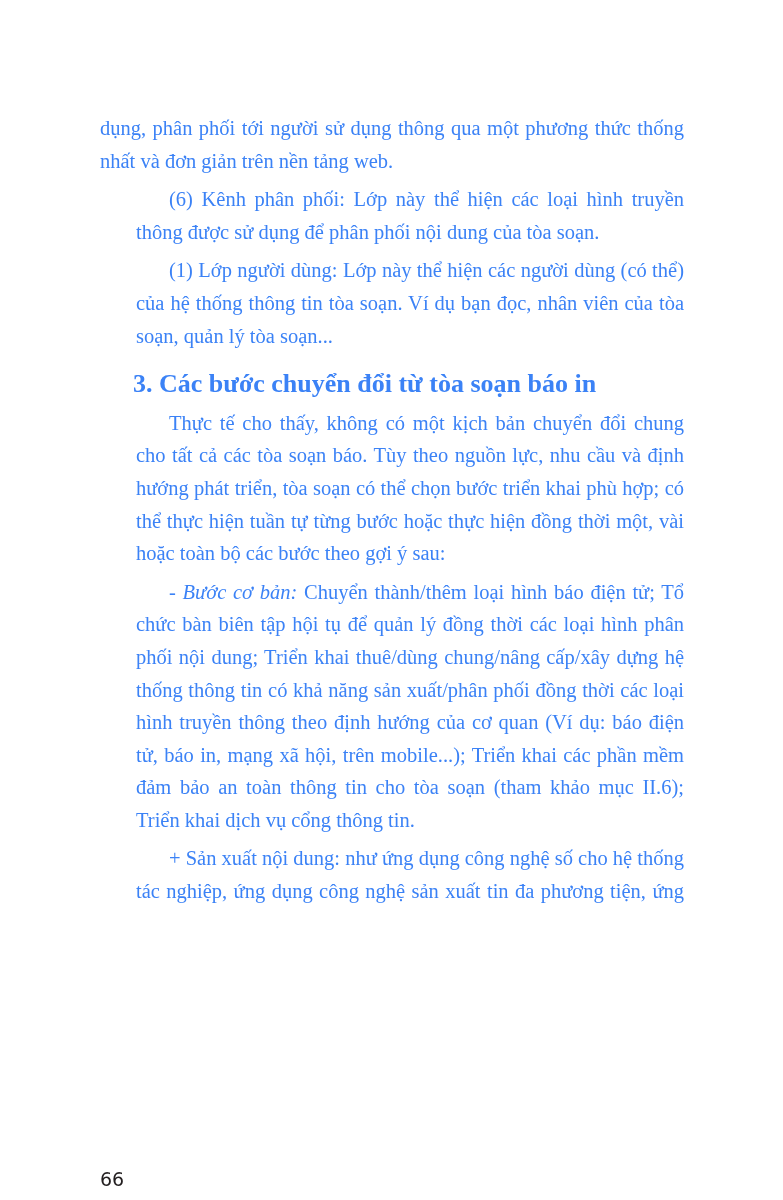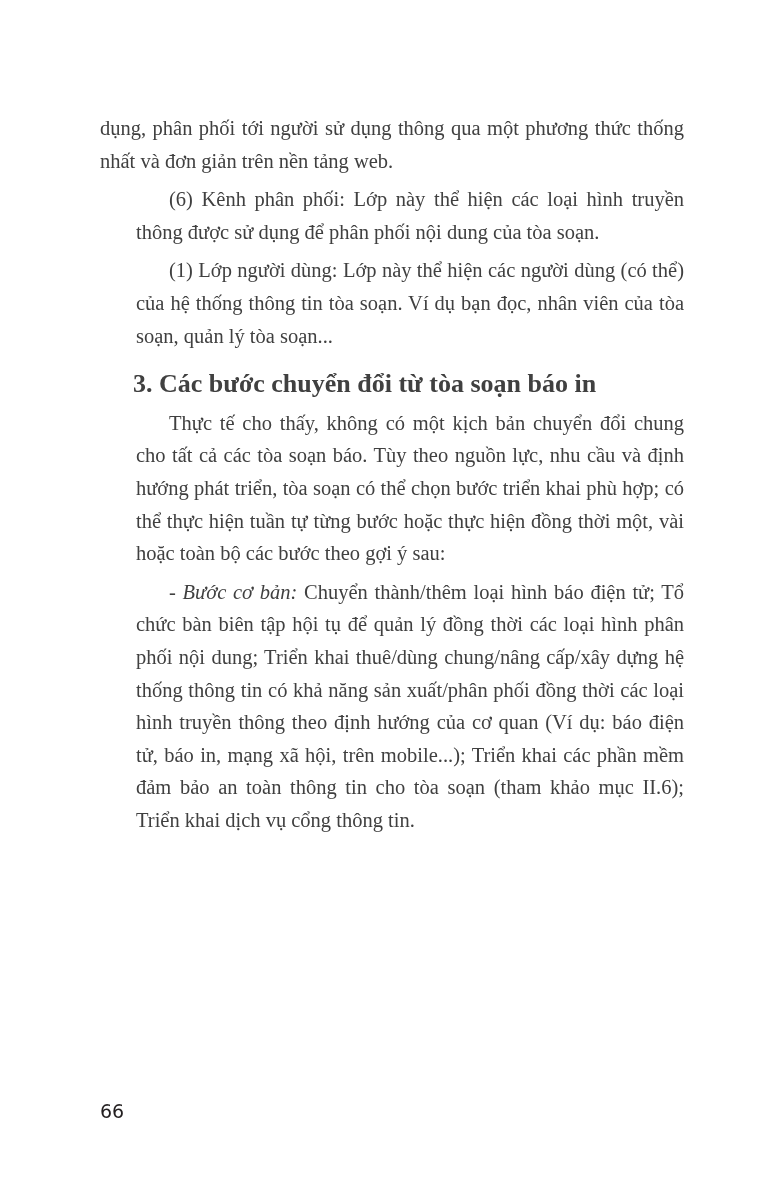--- a/index.html
+++ b/index.html
@@ -1,41 +1,42 @@
 <!DOCTYPE html>
 <html><head>
 <meta charset="utf-8">
 <style>
   html, body { margin: 0; padding: 0; background: #ffffff; }
   body { width: 783px; height: 1200px; position: relative; overflow: hidden; }
   .page {
     position: absolute; left: 100px; top: 112px; width: 584px;
     font-family: "Liberation Serif", "DejaVu Serif", serif;
-    font-size: 20.5px; line-height: 32.6px; color: #404040;
+    font-size: 20.5px; line-height: 32.6px; color: #3b82f6;
     text-align: justify;
   }
   .page p { margin: 0 0 6px 0; text-indent: 0; }
   .page p.ind { text-indent: 33px; margin-left: 36px; }
   .page p.last { text-align-last: justify; }
   .page h3 {
     margin: 16px 0 6px 0; text-indent: 33px;
     font-size: 26px; font-weight: bold; line-height: 32.6px;
   }
   .page em { }
   .page-number {
-    position: absolute; left: 100px; top: 1100px;
+    position: absolute; left: 100px; top: 1168px;
     font-family: "DejaVu Sans", "Liberation Sans", sans-serif;
     font-size: 19px; color: #231f20;
   }
 </style>
 </head>
 <body>
 
 <div class="page">
   <p>dụng, phân phối tới người sử dụng thông qua một phương thức thống nhất và đơn giản trên nền tảng web.</p>
   <p class="ind">(6) Kênh phân phối: Lớp này thể hiện các loại hình truyền thông được sử dụng để phân phối nội dung của tòa soạn.</p>
   <p class="ind">(1) Lớp người dùng: Lớp này thể hiện các người dùng (có thể) của hệ thống thông tin tòa soạn. Ví dụ bạn đọc, nhân viên của tòa soạn, quản lý tòa soạn...</p>
   <h3>3. Các bước chuyển đổi từ tòa soạn báo in</h3>
   <p class="ind">Thực tế cho thấy, không có một kịch bản chuyển đổi chung cho tất cả các tòa soạn báo. Tùy theo nguồn lực, nhu cầu và định hướng phát triển, tòa soạn có thể chọn bước triển khai phù hợp; có thể thực hiện tuần tự từng bước hoặc thực hiện đồng thời một, vài hoặc toàn bộ các bước theo gợi ý sau:</p>
   <p class="ind"><em>- Bước cơ bản:</em><span> Chuyển thành/thêm loại hình báo điện tử; Tổ chức bàn biên tập hội tụ để quản lý đồng thời các loại hình phân phối nội dung; Triển khai thuê/dùng chung/nâng cấp/xây dựng hệ thống thông tin có khả năng sản xuất/phân phối đồng thời các loại hình truyền thông theo định hướng của cơ quan (Ví dụ: báo điện tử, báo in, mạng xã hội, trên mobile...); Triển khai các phần mềm đảm bảo an toàn thông tin cho tòa soạn (tham khảo mục II.6); Triển khai dịch vụ cổng thông tin.</span></p>
+  <p class="ind last">+ Sản xuất nội dung: như ứng dụng công nghệ số cho hệ thống tác nghiệp, ứng dụng công nghệ sản xuất tin đa phương tiện, ứng</p>
 </div>
 
 <div class="page-number">66</div>
 
 </body></html>

